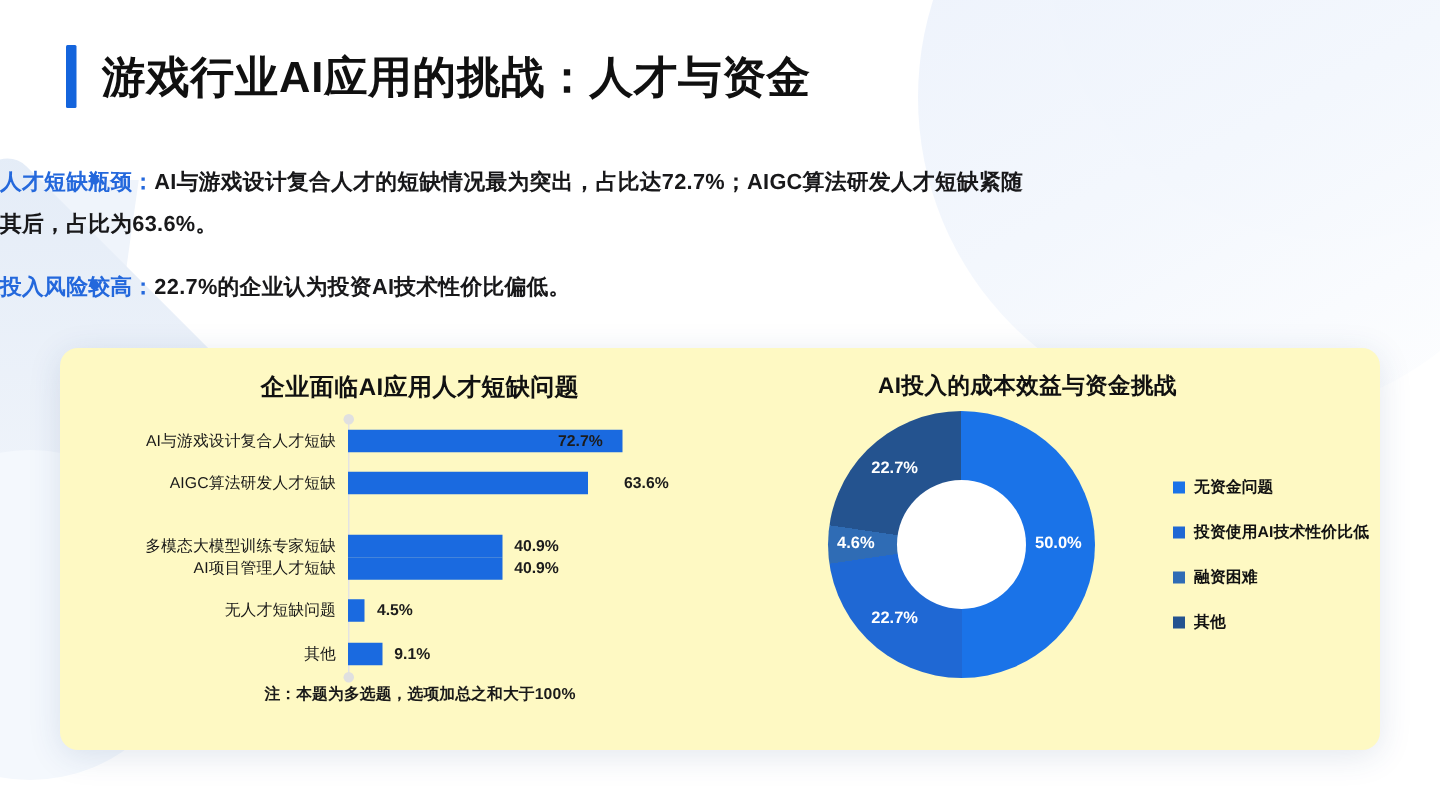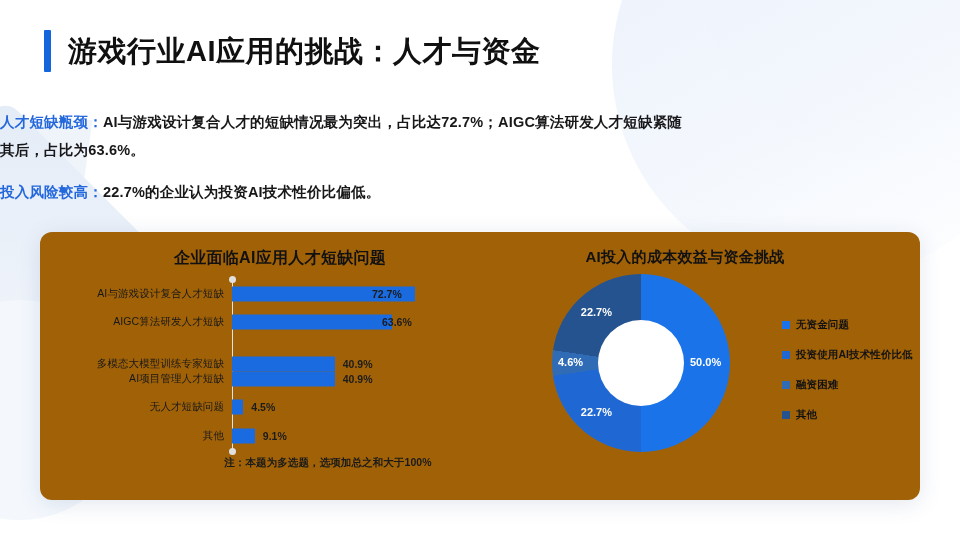--- a/index.html
+++ b/index.html
@@ -56,21 +56,21 @@
     background:#2468dc;
   }
   .bullet .line{
     font-size:14.5px;font-weight:bold;color:#18181a;line-height:1.95;
     letter-spacing:.2px;
   }
   .bullet .lead{color:#2468dc;}
   
   #card{
     position:absolute;left:40px;top:232px;width:880px;height:268px;
-    background:#a16207;border-radius:12px;
+    background:#fef9c3;border-radius:12px;
     box-shadow:0 4px 22px rgba(40,70,120,.13);
     z-index:4;
   }
   
   #bar-chart{position:absolute;left:0;top:0;width:480px;height:268px;}
   .bar-title{
     position:absolute;left:0;top:16px;width:480px;text-align:center;
     font-size:16px;font-weight:bold;color:#111;letter-spacing:.3px;
   }
   .bar-plot{position:absolute;left:0;top:48px;width:480px;height:170px;}
@@ -92,21 +92,21 @@
     position:absolute;left:192px;top:50%;transform:translateY(-50%);
     height:15px;background:#1a6ae0;
   }
   .bar-value{
     position:absolute;top:50%;transform:translateY(-50%);
     font-size:10.5px;font-weight:bold;color:#1c1c1c;white-space:nowrap;
   }
   .bar-value.inside{color:#1c1c1c;}
   .bar-note{
     position:absolute;left:0;top:224px;width:480px;text-align:center;
-    font-size:10.5px;font-weight:bold;color:#1a1a1a;letter-spacing:.1px;padding-left:48px;
+    font-size:10.5px;font-weight:bold;color:#1a1a1a;letter-spacing:.1px;
   }
   
   #donut-chart{position:absolute;left:480px;top:0;width:400px;height:268px;}
   .donut-title{
     position:absolute;left:0;top:16px;width:330px;text-align:center;
     font-size:15px;font-weight:bold;color:#111;letter-spacing:.3px;
   }
   .donut-wrap{position:absolute;left:32px;top:42px;width:178px;height:178px;}
   .donut-hole{
     position:absolute;left:50%;top:50%;width:86px;height:86px;
@@ -164,21 +164,21 @@
       <div class="axis-cap" style="top:-4px"></div>
       <div class="axis-cap" style="top:168px"></div>
     <div class="bar-row" style="top: 0px; height: 28.3333px;">
           <div class="bar-label">AI与游戏设计复合人才短缺</div>
           <div class="bar-fill" style="width: 182.659px; background: rgb(26, 106, 224);"></div>
           <div class="bar-value inside" style="left: 332px;">72.7%</div>
         </div>
         <div class="bar-row" style="top: 28.3333px; height: 28.3333px;">
           <div class="bar-label">AIGC算法研发人才短缺</div>
           <div class="bar-fill" style="width: 159.795px; background: rgb(26, 106, 224);"></div>
-          <div class="bar-value" style="left: 342px; text-align: right;">63.6%</div>
+          <div class="bar-value" style="left: 376px; text-align: right;">63.6%</div>
         </div>
         <div class="bar-row" style="top: 70px; height: 28.3333px;">
           <div class="bar-label">多模态大模型训练专家短缺</div>
           <div class="bar-fill" style="width: 102.761px; background: rgb(26, 106, 224);"></div>
           <div class="bar-value" style="left: 302.761px;">40.9%</div>
         </div>
         <div class="bar-row" style="top: 85px; height: 28.3333px;">
           <div class="bar-label">AI项目管理人才短缺</div>
           <div class="bar-fill" style="width: 102.761px; background: rgb(26, 106, 224);"></div>
           <div class="bar-value" style="left: 302.761px;">40.9%</div>

